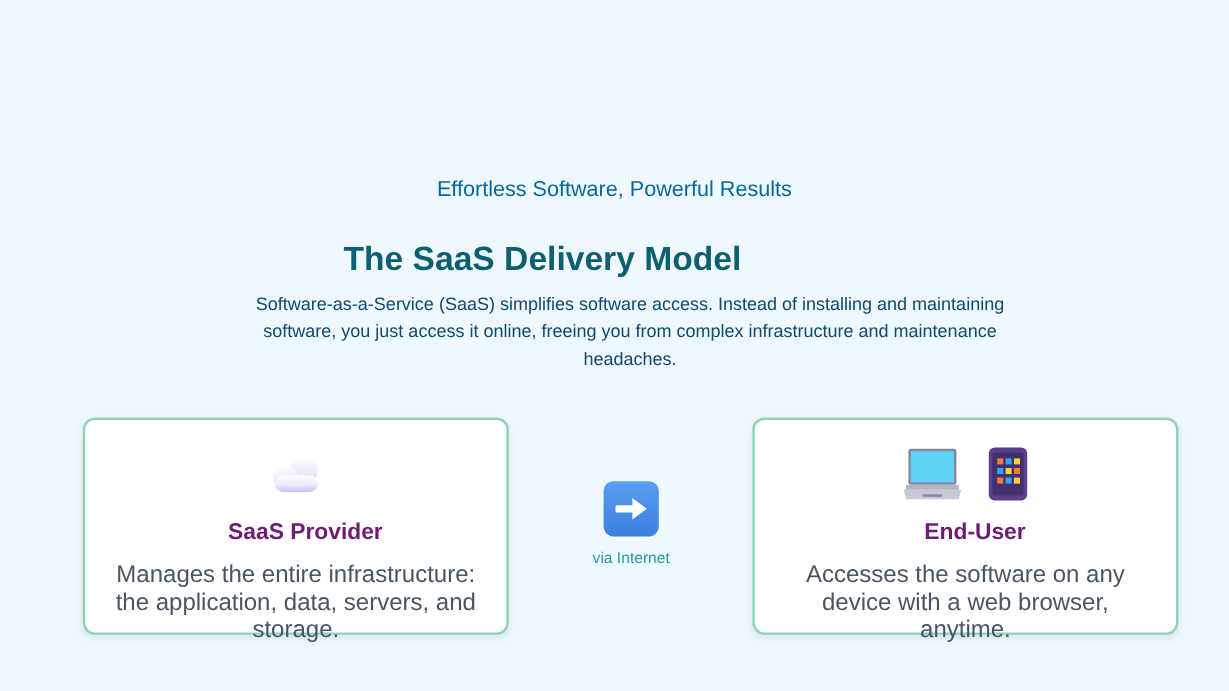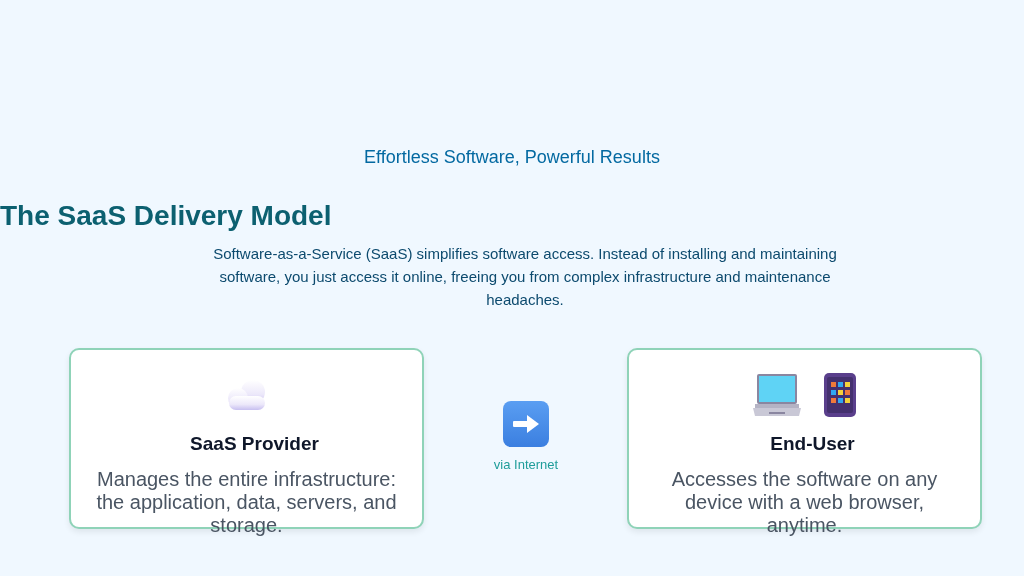--- a/index.html
+++ b/index.html
@@ -33,20 +33,21 @@
       width: 1024px;
       text-align: center;
       font-size: 18px;
       color: #0369a1;
     }
     .section-title {
       position: absolute;
       top: 200px;
       left: 0;
       width: 904px;
+      text-align: center;
       font-size: 28px;
       font-weight: 700;
       color: #0c6070;
     }
     .section-body {
       position: absolute;
       top: 242px;
       left: 200px;
       width: 650px;
       text-align: center;
@@ -77,21 +78,21 @@
       align-items: center;
       gap: 22px;
     }
     .card-title {
       position: absolute;
       top: 83px;
       left: 0;
       width: 100%;
       font-size: 19px;
       font-weight: 700;
-      color: #0f172a;
+      color: #701a75;
       padding-left: 16px;
     }
     .card-desc {
       position: absolute;
       top: 118px;
       left: 20px;
       right: 20px;
       font-size: 20px;
       line-height: 23px;
       color: #4a5563;

